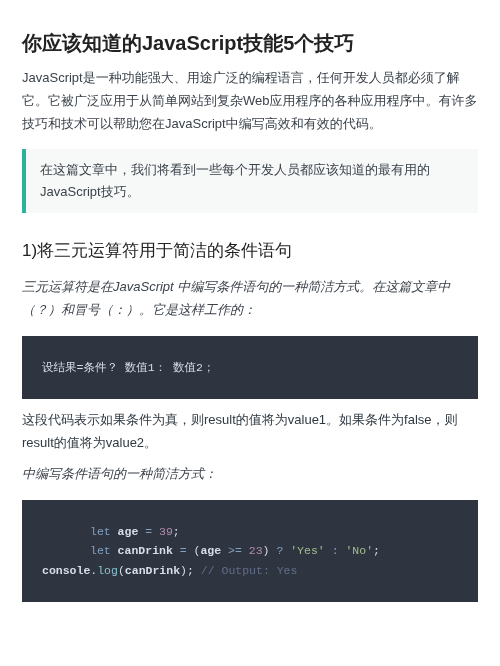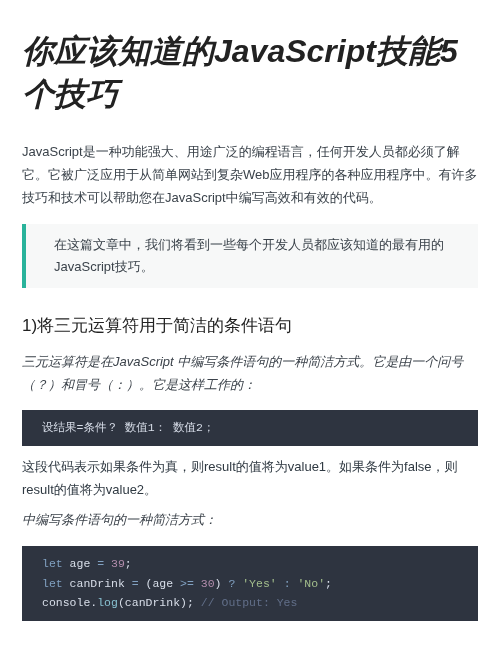--- a/index.html
+++ b/index.html
@@ -4,37 +4,36 @@
 <style>
   * { margin: 0; padding: 0; box-sizing: border-box; }
   body {
     width: 500px;
     background: #ffffff;
     font-family: -apple-system, BlinkMacSystemFont, "Segoe UI", "PingFang SC", "Microsoft YaHei", sans-serif;
     color: #2f3942;
     padding: 30px 22px;
   }
   h1 {
-    font-size: 32px;
+    font-size: 20px;
     font-weight: 700;
     color: #222;
     line-height: 1.35;
-    margin-bottom: 25px;
-    font-style: italic;
+    margin-bottom: 10px;
   }
   p.intro {
     font-size: 13px;
     line-height: 1.75;
     color: #3a424a;
     margin-bottom: 14px;
   }
   .callout {
     border-left: 4px solid #29b39b;
     background: #f7f8f8;
-    padding: 10px 28px;
+    padding: 10px 14px;
     font-size: 13px;
     line-height: 1.7;
     color: #3a424a;
     margin: 14px 0 26px 0;
   }
   h2 {
     font-size: 17px;
     font-weight: 400;
     color: #222;
     margin: 8px 0 14px 0;
@@ -49,53 +48,53 @@
   p.body {
     font-size: 13px;
     line-height: 1.75;
     color: #2f3942;
     margin: 8px 0;
   }
   .code-block {
     background: #2e3440;
     color: #d8dee9;
     border-radius: 0;
-    padding: 8px 20px;
+    padding: 22px 20px;
     font-family: "SFMono-Regular", Consolas, "Liberation Mono", Menlo, monospace;
     font-size: 11.5px;
     line-height: 1.7;
     white-space: pre;
     overflow: hidden;
     margin: 10px 0;
   }
-  .kw   { color: #81a1c1; }
-  .var  { color: #d8dee9; }
+  .kw   { color: #81a1c1; margin-left: 48px; }
+  .var  { color: #d8dee9; font-weight: bold; }
   .num  { color: #b48ead; }
   .str  { color: #a3be8c; }
   .op   { color: #81a1c1; }
   .fn   { color: #88c0d0; font-family: Liberation Mono, monospace; }
   .cm   { color: #616e88; }
   .plain{ color: #d8dee9; }
 </style>
 </head>
 <body>
 
 <h1>你应该知道的JavaScript技能5个技巧</h1>
 
 <p class="intro">JavaScript是一种功能强大、用途广泛的编程语言，任何开发人员都必须了解它。它被广泛应用于从简单网站到复杂Web应用程序的各种应用程序中。有许多技巧和技术可以帮助您在JavaScript中编写高效和有效的代码。</p>
 
 <div class="callout">
   <span>在这篇文章中，我们将看到一些每个开发人员都应该知道的最有用的JavaScript技巧。</span>
 </div>
 
 <h2>1)将三元运算符用于简洁的条件语句</h2>
 
-<p class="italic">三元运算符是在JavaScript 中编写条件语句的一种简洁方式。它是由一个问号（？）和冒号（：）。它是这样工作的：</p>
+<p class="italic">三元运算符是在JavaScript 中编写条件语句的一种简洁方式。在这篇文章中（？）和冒号（：）。它是这样工作的：</p>
 
 <div class="code-block"><span class="plain">设结果=条件？ 数值1： 数值2；</span></div>
 
 <p class="body">这段代码表示如果条件为真，则result的值将为value1。如果条件为false，则result的值将为value2。</p>
 
 <p class="italic">中编写条件语句的一种简洁方式：</p>
 
 <div class="code-block"><span class="kw">let</span><span class="var"> age </span><span class="op">=</span><span class="num"> 39</span><span class="plain">;</span>
-<span class="kw">let</span><span class="var"> canDrink </span><span class="op">=</span><span class="plain"> (</span><span class="var">age </span><span class="op">&gt;=</span><span class="num"> 30</span><span class="plain">) </span><span class="op">?</span><span class="str"> 'Yes' </span><span class="op">:</span><span class="str"> 'No'</span><span class="plain">;</span>
+<span class="kw">let</span><span class="var"> canDrink </span><span class="op">=</span><span class="plain"> (</span><span class="var">age </span><span class="op">&gt;=</span><span class="num"> 23</span><span class="plain">) </span><span class="op">?</span><span class="str"> 'Yes' </span><span class="op">:</span><span class="str"> 'No'</span><span class="plain">;</span>
 <span class="var">console</span><span class="plain">.</span><span class="fn">log</span><span class="plain">(</span><span class="var">canDrink</span><span class="plain">); </span><span class="cm">// Output: Yes</span></div>
 
 </body></html>

